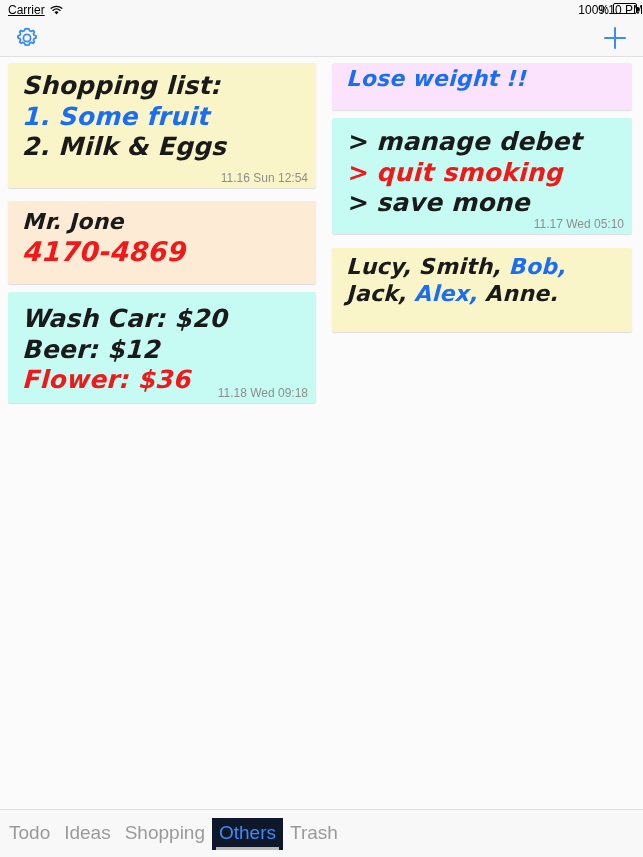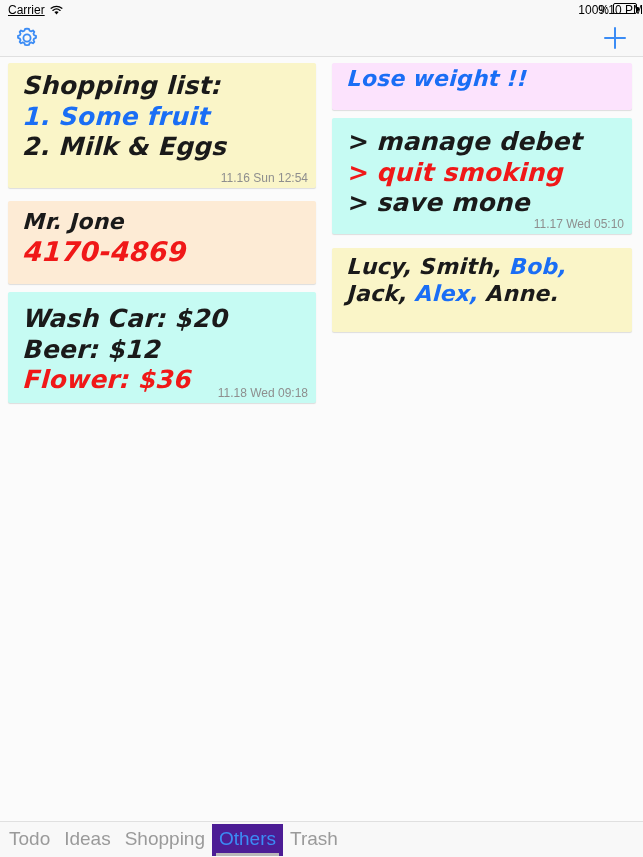--- a/index.html
+++ b/index.html
@@ -161,39 +161,39 @@
     font-size: 12px;
     color: #8e8e8e;
     letter-spacing: 0px;
   }
 
   
   .tab-bar {
     position: absolute;
     bottom: 0; left: 0;
     width: 643px;
-    height: 36px;
+    height: 48px;
     background: #f8f8f8;
     border-top: 1px solid #e0e0e0;
     box-sizing: border-box;
     display: flex;
     align-items: center;
     padding-left: 2px;
   }
   .tab {
     font-size: 19px;
     color: #9a9a9a;
     padding: 4px 7px 6px 7px;
     cursor: pointer;
     white-space: nowrap;
     position: relative;
   }
   .tab.selected {
     color: #3b8cf5;
-    background: #4c1d95;
+    background: #0f172a;
   }
   .tab.selected::after {
     content: "";
     position: absolute;
     left: 4px; right: 4px;
     bottom: 0;
     height: 3px;
     background: #b9b9b9;
   }
 </style>

